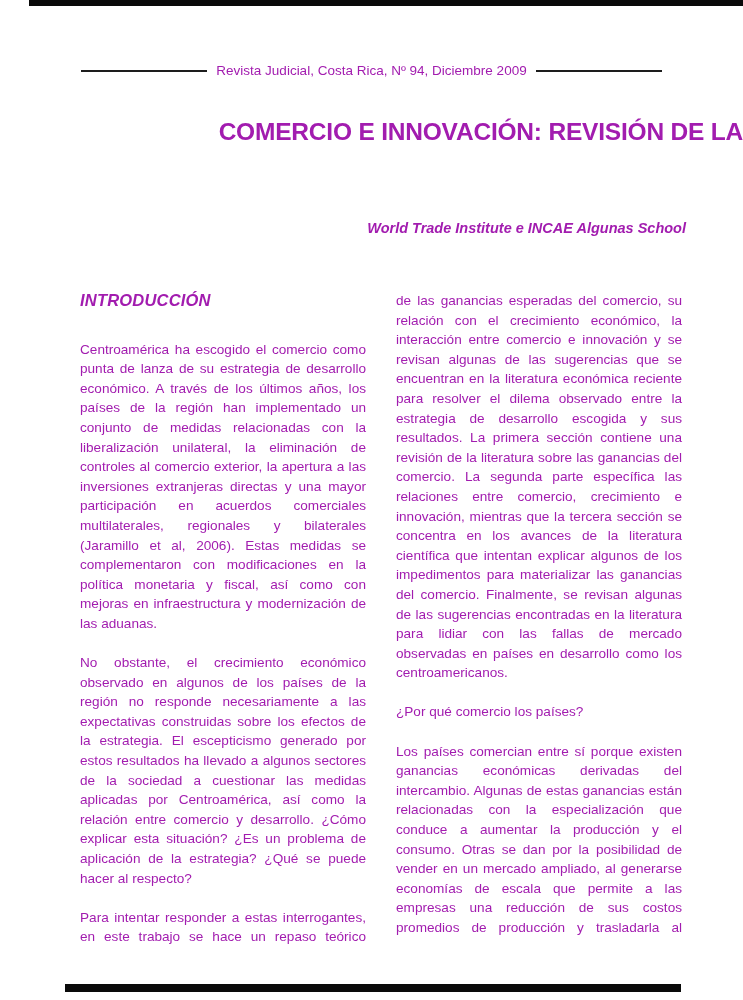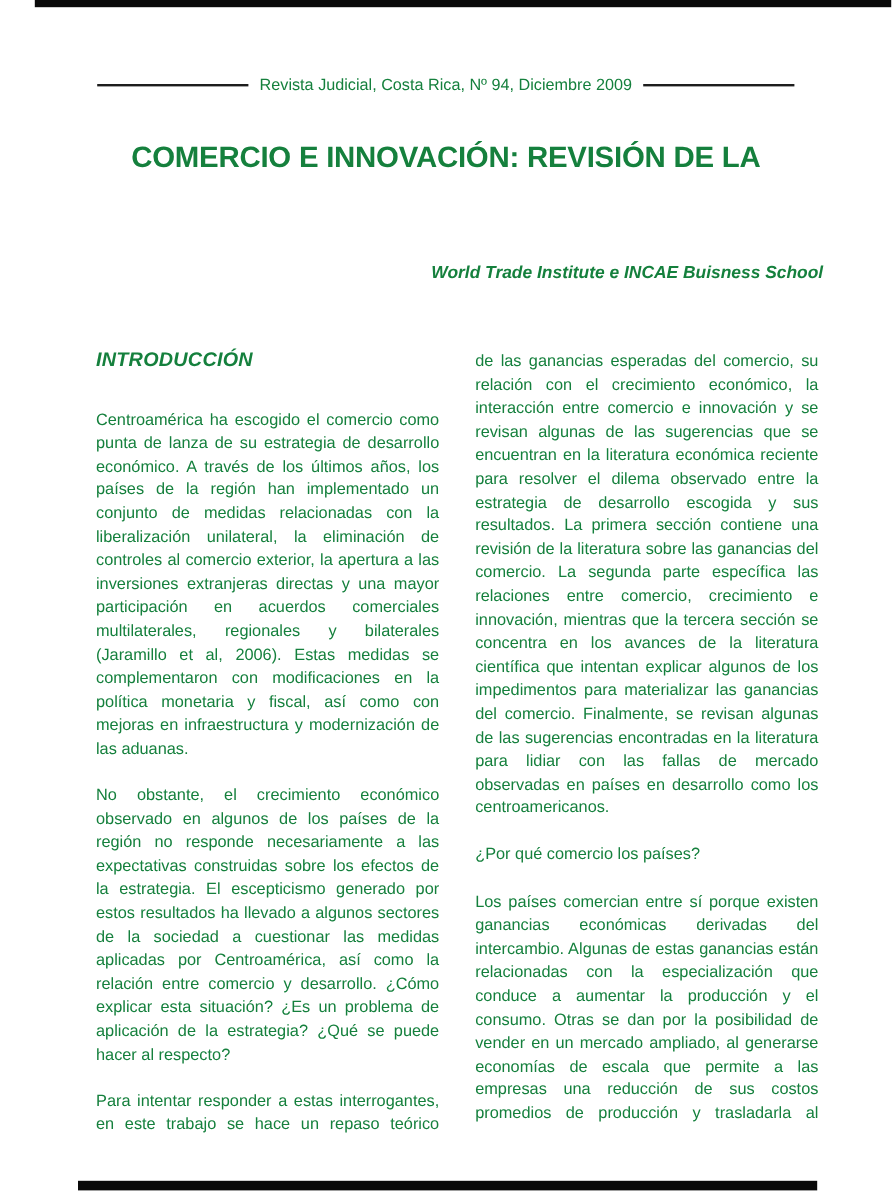--- a/index.html
+++ b/index.html
@@ -2,41 +2,41 @@
 <html><head>
 <meta charset="utf-8">
 <style>
   html, body { margin: 0; padding: 0; background: #ffffff; }
   .page {
     position: relative;
     width: 743px;
     height: 1000px;
     background: #ffffff;
     font-family: "Liberation Sans", sans-serif;
-    color: #15803d;
+    color: #a21caf;
     overflow: hidden;
   }
   
   .scan-bar { position: absolute; background: #0a0a0a; }
   .scan-bar.top { top: 0; left: 29px; right: 0; height: 6px; }
   .scan-bar.bottom { top: 984px; left: 65px; width: 616px; height: 8px; }
 
   .journal-header {
     position: absolute;
     top: 63px; left: 81px; right: 81px;
     display: flex; align-items: center; gap: 9px;
     font-size: 13.5px; white-space: nowrap;
   }
   .journal-header .rule { flex: 1; height: 0; border-top: 2px solid #1d1d1d; }
 
   .title {
     position: absolute;
     top: 114px; left: 0; right: 0;
     margin: 0;
-    text-align: center;
+    text-align: right;
     font-size: 24.5px;
     font-weight: bold;
     line-height: 35px;
     letter-spacing: -0.2px;
   }
   .title span { display: block; }
 
   .author {
     position: absolute;
     top: 219px; right: 57px;
@@ -84,21 +84,21 @@
     <span class="rule"></span>
     <span class="header-text">Revista Judicial, Costa Rica, Nº 94, Diciembre 2009</span>
     <span class="rule"></span>
   </div>
 
   <h1 class="title">
     <span>COMERCIO E INNOVACIÓN: REVISIÓN DE LA</span>
   </h1>
 
   <div class="author">
-    <div>World Trade Institute e INCAE Buisness School</div>
+    <div>World Trade Institute e INCAE Algunas School</div>
   </div>
 
   <div class="columns">
 
     <div class="col">
       <h2 class="section-heading">INTRODUCCIÓN</h2>
       <p>Centroamérica ha escogido el comercio como punta de lanza de su estrategia de desarrollo económico. A través de los últimos años, los países de la región han implementado un conjunto de medidas relacionadas con la liberalización unilateral, la eliminación de controles al comercio exterior, la apertura a las inversiones extranjeras directas y una mayor participación en acuerdos comerciales multilaterales, regionales y bilaterales (Jaramillo et al, 2006). Estas medidas se complementaron con modificaciones en la política monetaria y fiscal, así como con mejoras en infraestructura y modernización de las aduanas.</p>
       <p>No obstante, el crecimiento económico observado en algunos de los países de la región no responde necesariamente a las expectativas construidas sobre los efectos de la estrategia. El escepticismo generado por estos resultados ha llevado a algunos sectores de la sociedad a cuestionar las medidas aplicadas por Centroamérica, así como la relación entre comercio y desarrollo. ¿Cómo explicar esta situación? ¿Es un problema de aplicación de la estrategia? ¿Qué se puede hacer al respecto?</p>
       <p class="cont">Para intentar responder a estas interrogantes, en este trabajo se hace un repaso teórico</p>
     </div>

